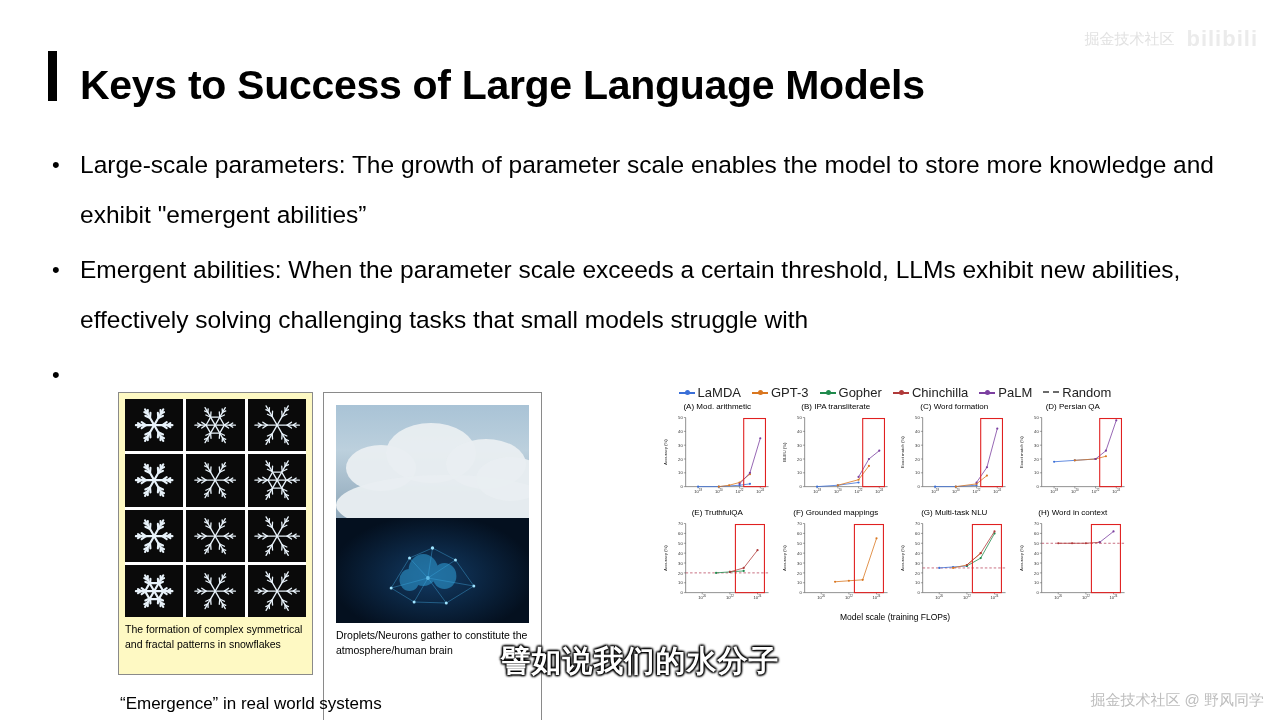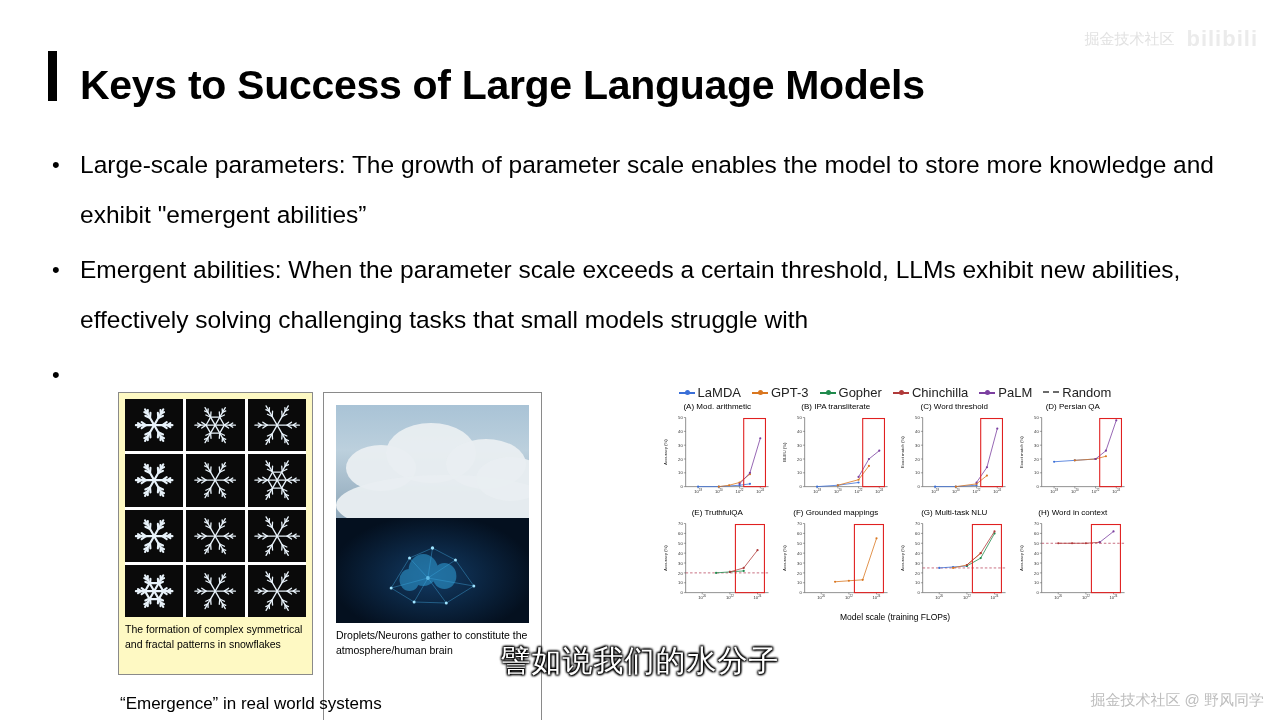--- a/index.html
+++ b/index.html
@@ -214,21 +214,21 @@
   }
 
   
   #subtitle-overlay {
     position: absolute;
     left: 0;
     top: 641px;
     width: 1280px;
     text-align: center;
     font-size: 30px;
-    font-weight: normal;
+    font-weight: bold;
     color: #ffffff;
     text-shadow: 0 0 3px #000, 1px 1px 2px #000, -1px 1px 2px #000, 1px -1px 2px #000, -1px -1px 2px #000;
     letter-spacing: 1px;
   }
   #watermark-bottom {
     position: absolute;
     right: 16px;
     bottom: 10px;
     font-size: 15px;
     color: #bdbdbd;
@@ -872,21 +872,21 @@
             <circle cx="80.6" cy="68" r="1.1" fill="#d9761f"></circle>
             <circle cx="91.1" cy="54" r="1.1" fill="#d9761f"></circle>
             <path d="M80.60 65.20 L91.10 47.00 L101.60 38.60" stroke="#7b3fa0" stroke-width="0.8" fill="none"></path>
             <circle cx="80.6" cy="65.2" r="1.1" fill="#7b3fa0"></circle>
             <circle cx="91.1" cy="47" r="1.1" fill="#7b3fa0"></circle>
             <circle cx="101.6" cy="38.6" r="1.1" fill="#7b3fa0"></circle>
             <rect x="84.79999999999998" y="6" width="22.05000000000001" height="69" fill="none" stroke="#e02020" stroke-width="1.1"></rect>
           </svg>
         </div>
         <div class="chart-cell">
-          <div class="chart-title">(C) Word threshold</div>
+          <div class="chart-title">(C) Word formation</div>
           <svg class="chart-svg" viewBox="0 0 116 92">
             <path d="M26 5 L26 75" stroke="#444" stroke-width="0.6" fill="none"></path>
             <path d="M26 75 L110 75" stroke="#444" stroke-width="0.6" fill="none"></path>
             <line x1="24.2" x2="26" y1="75" y2="75" stroke="#444" stroke-width="0.5"></line>
             <text x="23" y="76.7" font-size="4.2" text-anchor="end" fill="#333" font-family="Liberation Sans, sans-serif">0</text>
             <line x1="24.2" x2="26" y1="61" y2="61" stroke="#444" stroke-width="0.5"></line>
             <text x="23" y="62.7" font-size="4.2" text-anchor="end" fill="#333" font-family="Liberation Sans, sans-serif">10</text>
             <line x1="24.2" x2="26" y1="47" y2="47" stroke="#444" stroke-width="0.5"></line>
             <text x="23" y="48.7" font-size="4.2" text-anchor="end" fill="#333" font-family="Liberation Sans, sans-serif">20</text>
             <line x1="24.2" x2="26" y1="33" y2="33" stroke="#444" stroke-width="0.5"></line>

